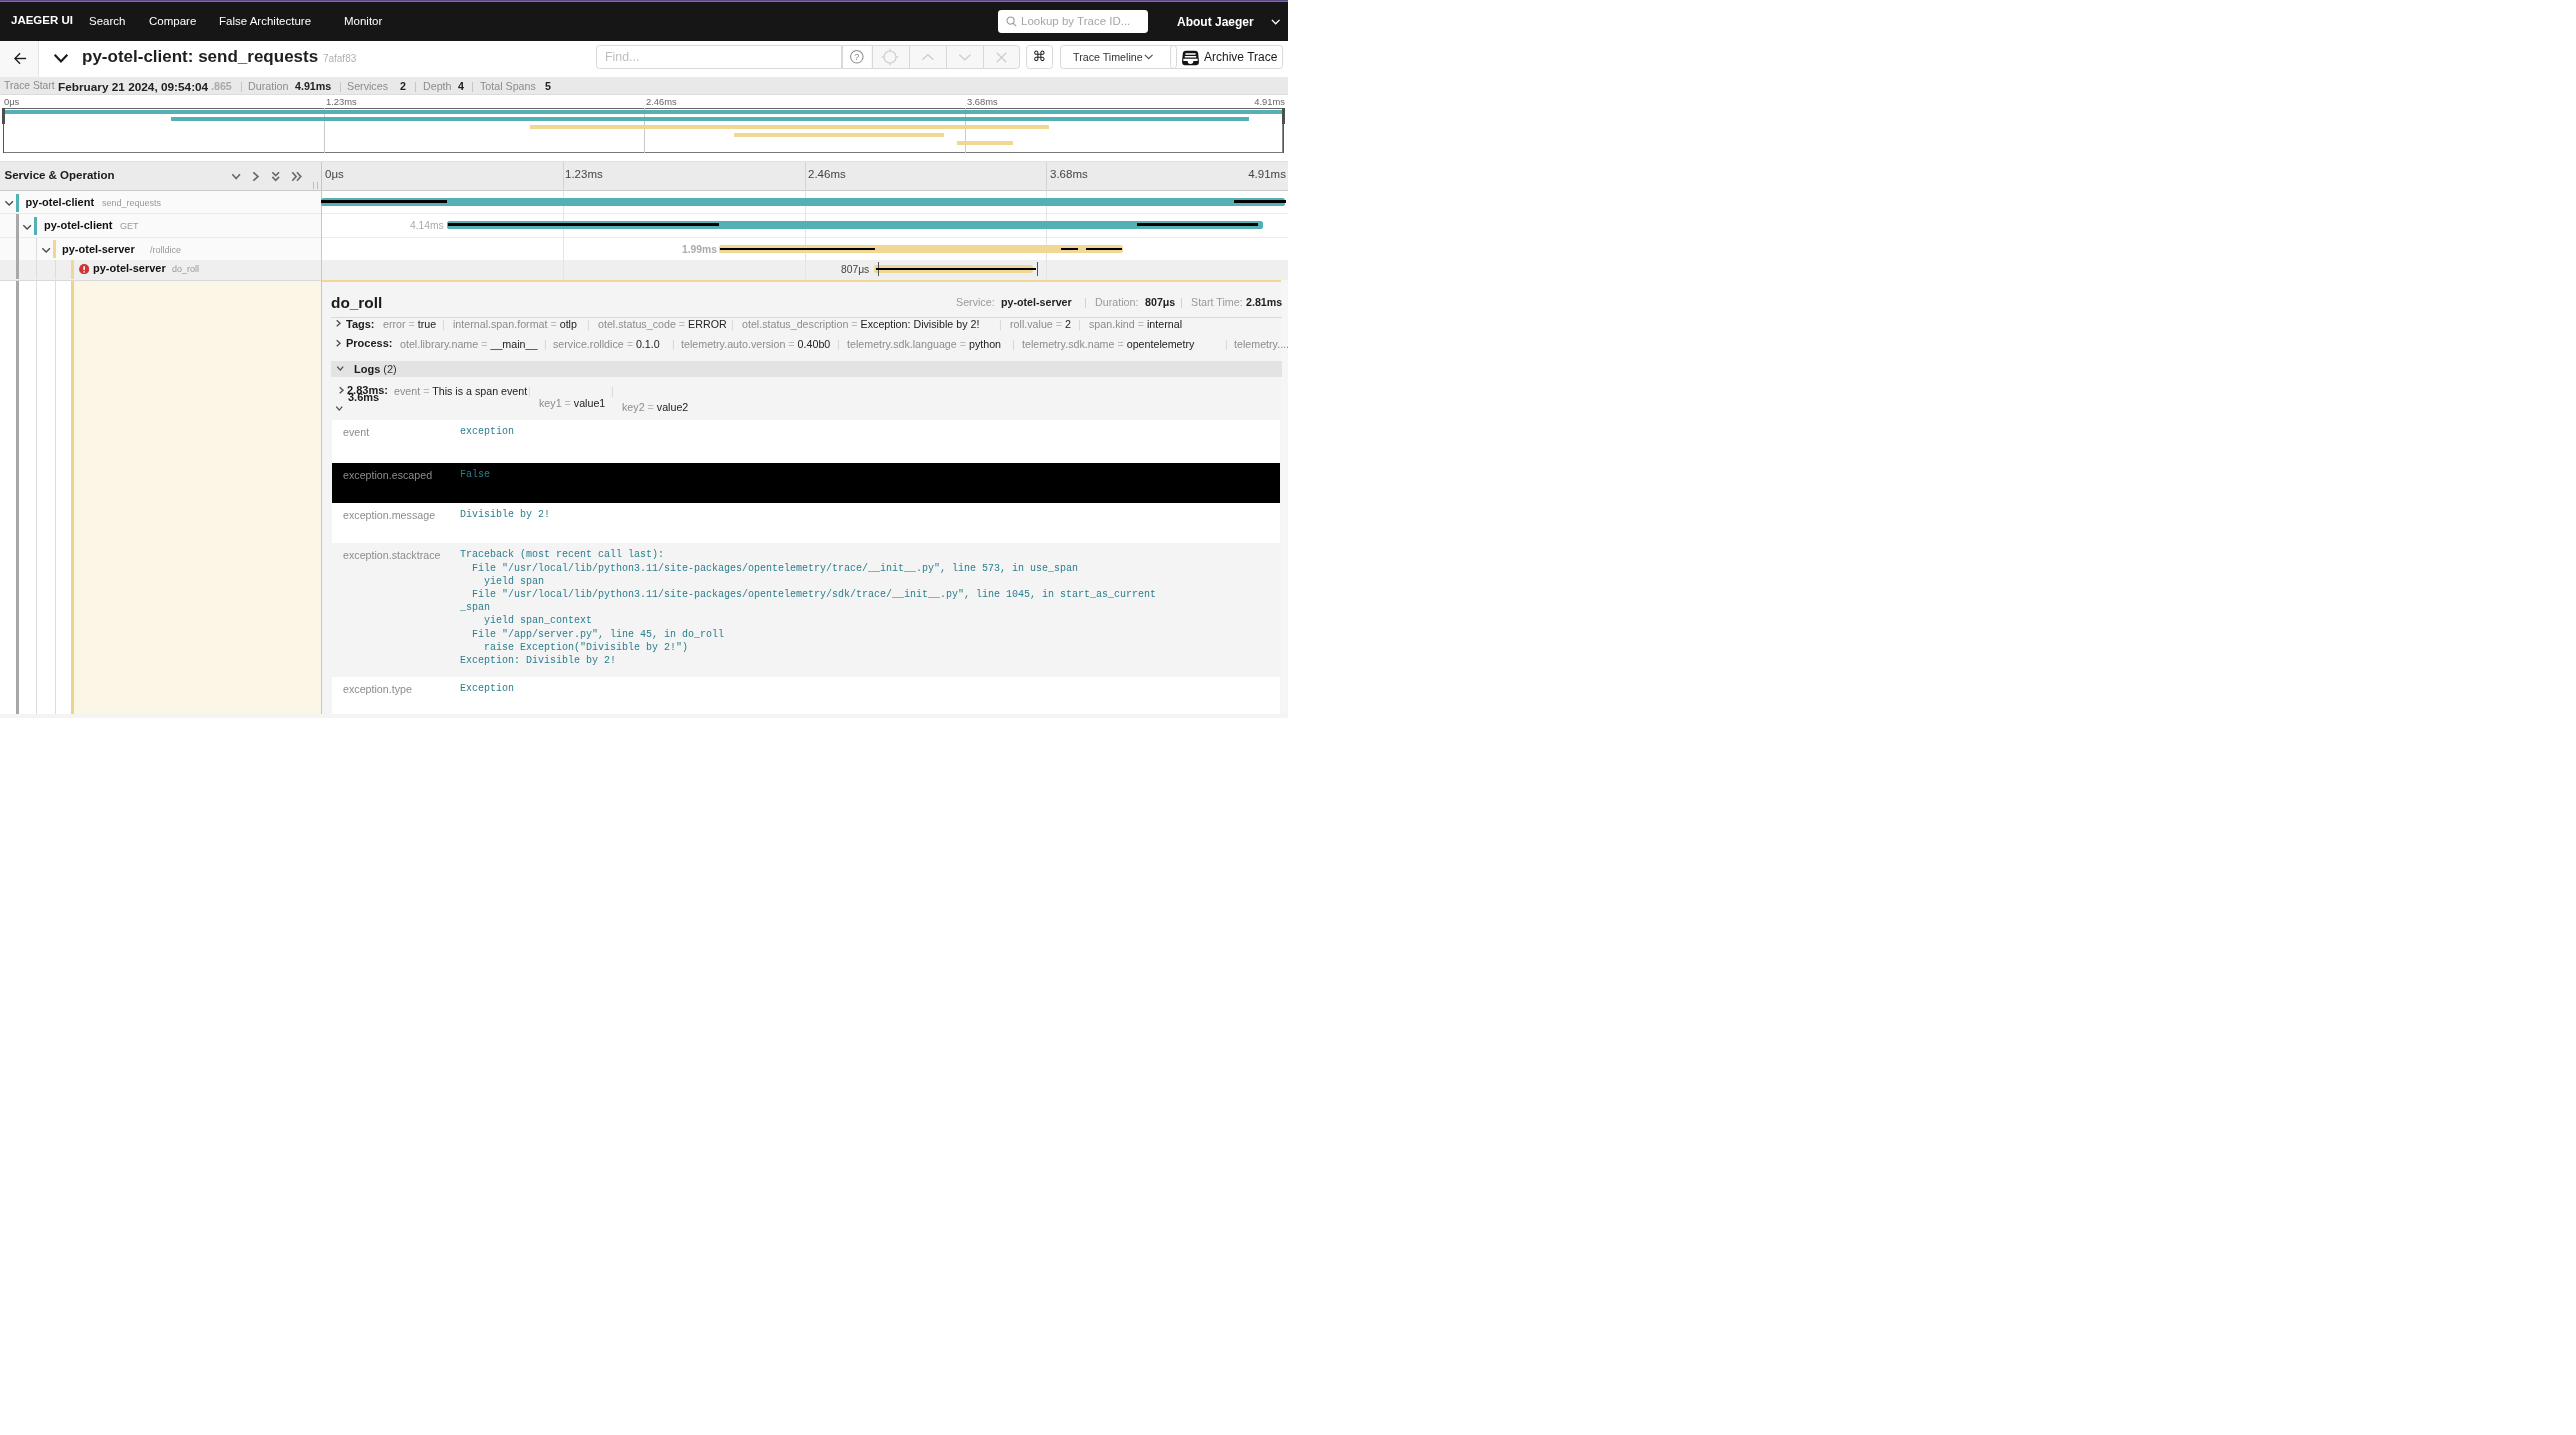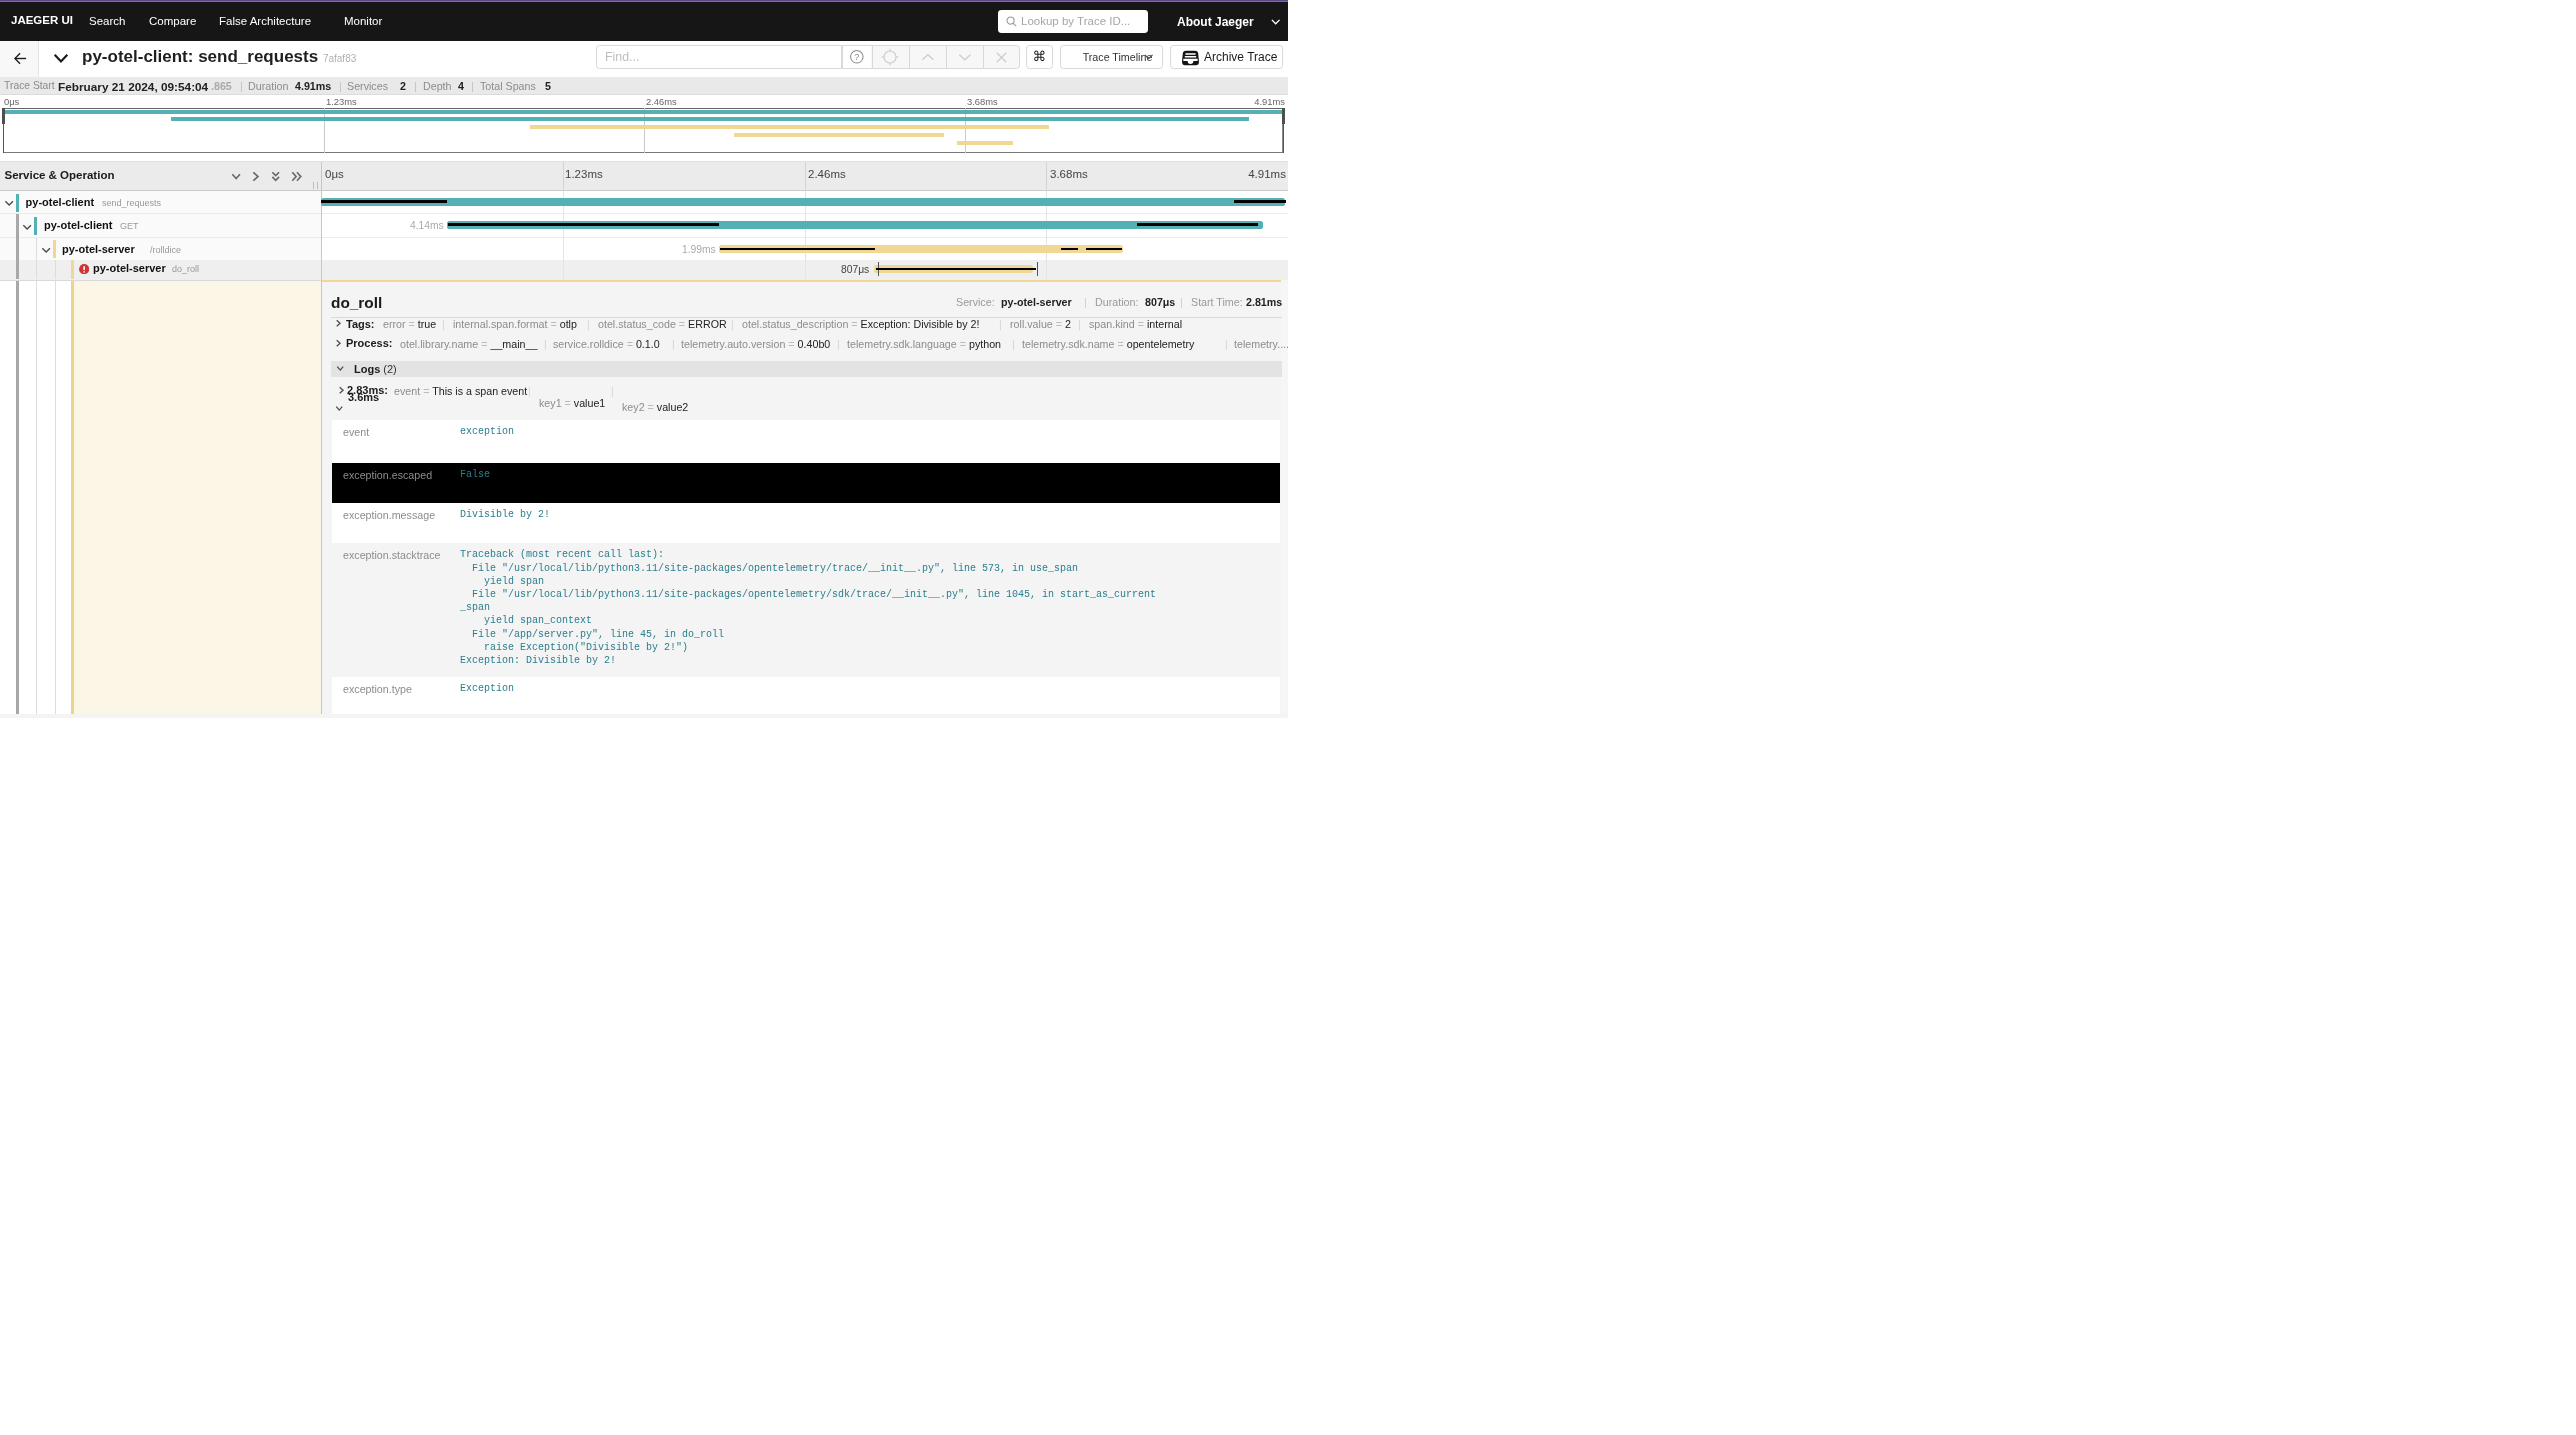--- a/index.html
+++ b/index.html
@@ -123,21 +123,21 @@
         <polyline points="1.5,8 8,2 14.5,8" fill="none" stroke="#cfcfcf" stroke-width="1.8"></polyline>
       </svg>
     <svg style="position:absolute;left:958px;top:12px;" width="13.7" height="8.5" viewBox="0 0 16 10">
         <polyline points="1.5,2 8,8 14.5,2" fill="none" stroke="#cfcfcf" stroke-width="1.8"></polyline>
       </svg>
     <svg style="position:absolute;left:995px;top:10.3px;" width="13" height="13" viewBox="0 0 15 15">
         <line x1="2" y1="2" x2="13" y2="13" stroke="#cfcfcf" stroke-width="1.7"></line>
         <line x1="13" y1="2" x2="2" y2="13" stroke="#cfcfcf" stroke-width="1.7"></line>
       </svg>
     <span style="position:absolute;left:1026px;top:4.3px;width:26.5px;height:23.5px;border:0.9px solid #d9d9d9;border-radius:3.4px;text-align:center;font-size:13.7px;color:#1b1b1b;line-height:22px;">⌘</span>
-    <span style="position:absolute;left:1060px;top:4.3px;width:103px;height:23.5px;border:0.9px solid #d9d9d9;border-radius:3.4px;font-size:10.7px;color:#333;text-align:center;line-height:22px;padding-left:12px;">Trace Timeline</span>
+    <span style="position:absolute;left:1060px;top:4.3px;width:117px;height:23.5px;border:0.9px solid #d9d9d9;border-radius:3.4px;font-size:10.7px;color:#333;text-align:left;line-height:22px;padding-left:12px;">Trace Timeline</span>
     <svg style="position:absolute;left:1144px;top:13.2px;" width="9.4" height="6" viewBox="0 0 11 7">
         <polyline points="1,1 5.5,5.5 10,1" fill="none" stroke="#555" stroke-width="1.5"></polyline>
       </svg>
     <span style="position:absolute;left:1170px;top:4.3px;width:113px;height:23.5px;border:0.9px solid #d9d9d9;border-radius:3.4px;"></span>
     <svg style="position:absolute;left:1182px;top:9px;" width="17" height="16" viewBox="0 0 20 19">
         <path d="M4.3,0.8 H15.7 C17.5,0.8 18.9,2.1 19.1,3.9 L19.9,12 C20,12.4 20,12.7 20,13.1 V14.6 C20,16.8 18.6,18.2 16.4,18.2 H3.6 C1.4,18.2 0,16.8 0,14.6 V13.1 C0,12.7 0,12.4 0.1,12 L0.9,3.9 C1.1,2.1 2.5,0.8 4.3,0.8 Z" fill="#141414"></path>
         <rect x="3.7" y="3.8" width="12.6" height="1.8" rx="0.9" fill="#fff"></rect>
         <rect x="3" y="7.2" width="14" height="1.8" rx="0.9" fill="#fff"></rect>
         <path d="M1.5,10.5 H18.5 V13.1 H13.4 A3.4,3.4 0 0 1 6.6,13.1 H1.5 Z" fill="#fff"></path>
       </svg>
@@ -244,21 +244,21 @@
 
     <div class="row" style="top:47px;height:22.6px;">
       <span style="position:absolute;left:16px;top:0;width:2.5px;height:22.6px;background:#a8a8a8;"></span>
       <span style="position:absolute;left:36px;top:0;width:0.9px;height:22.6px;background:#ddd;"></span>
       <svg style="position:absolute;left:41px;top:9px;" width="10.3" height="6.8" viewBox="0 0 12 8">
           <polyline points="1.5,1.5 6,6 10.5,1.5" fill="none" stroke="#4a4a4a" stroke-width="1.6"></polyline>
         </svg>
       <span class="cblock tan" style="left:53px;top:2.4px;height:18px;"></span>
       <span class="svc" style="left:62px;top:4.7px;">py-otel-server</span>
         <span class="op" style="left:150px;top:6.6px;">/rolldice</span>
-      <span class="durlabel" style="left:682px;top:5.6px;">1.99ms</span>
+      <span class="durlabel" style="left:682px;top:5.6px;font-weight:bold;">1.99ms</span>
       <span class="bar tan" style="left:719px;top:7px;width:404px;"></span>
       <span class="crit" style="left:720px;top:9.6px;width:155px;"></span>
       <span class="crit" style="left:1061px;top:9.6px;width:17px;"></span>
       <span class="crit" style="left:1086px;top:9.6px;width:36px;"></span>
     </div>
 
     <div class="row" style="top:69px;height:19px;background:#efefef;border-bottom:0;">
       <span style="position:absolute;left:16px;top:0;width:2.5px;height:18.7px;background:#a8a8a8;"></span>
       <span style="position:absolute;left:36px;top:0;width:0.9px;height:18.7px;background:#ddd;"></span>
       <span style="position:absolute;left:55px;top:0;width:0.9px;height:18.7px;background:#ddd;"></span>

